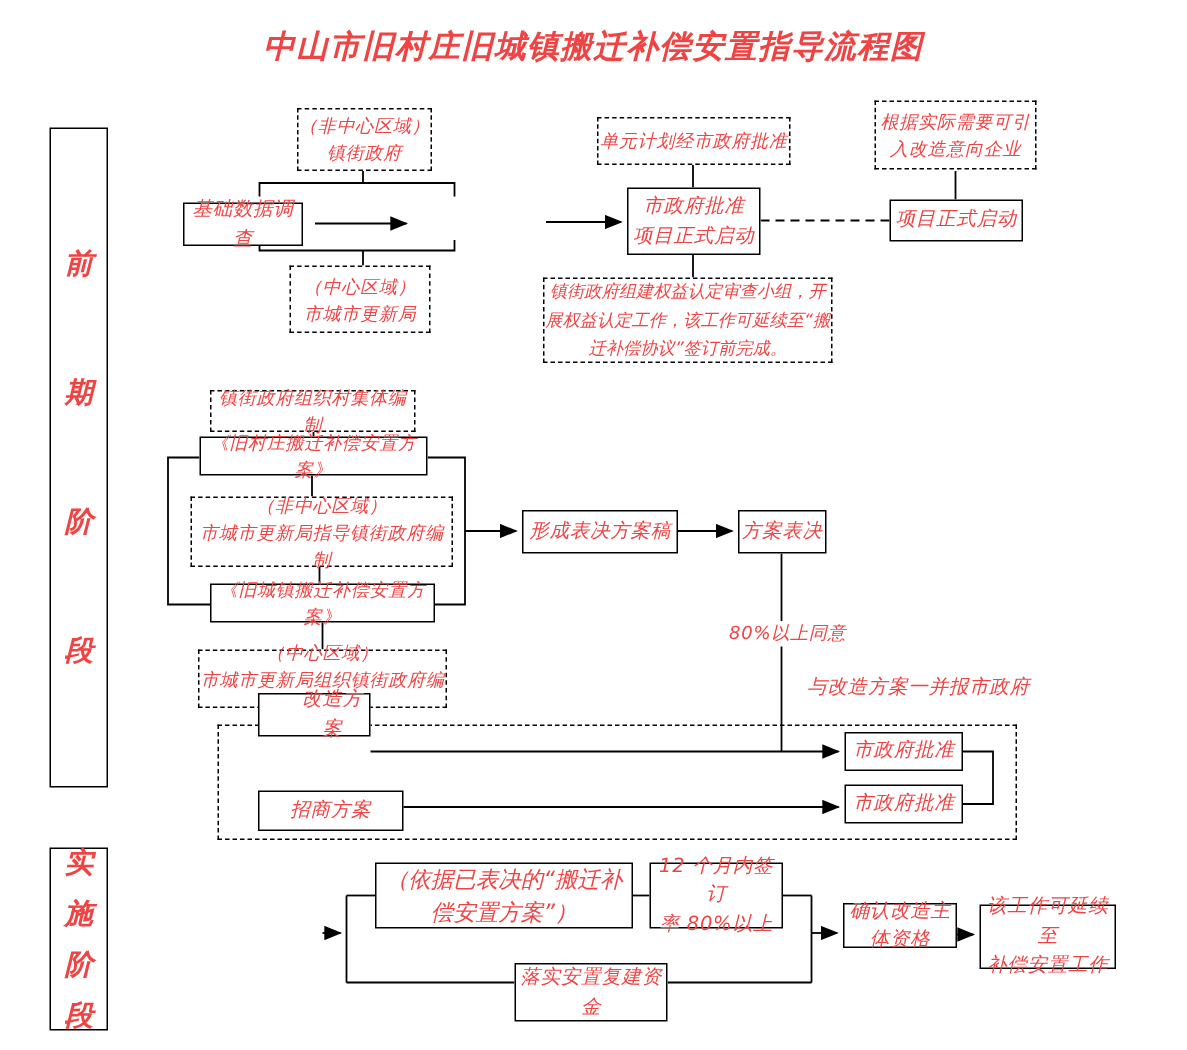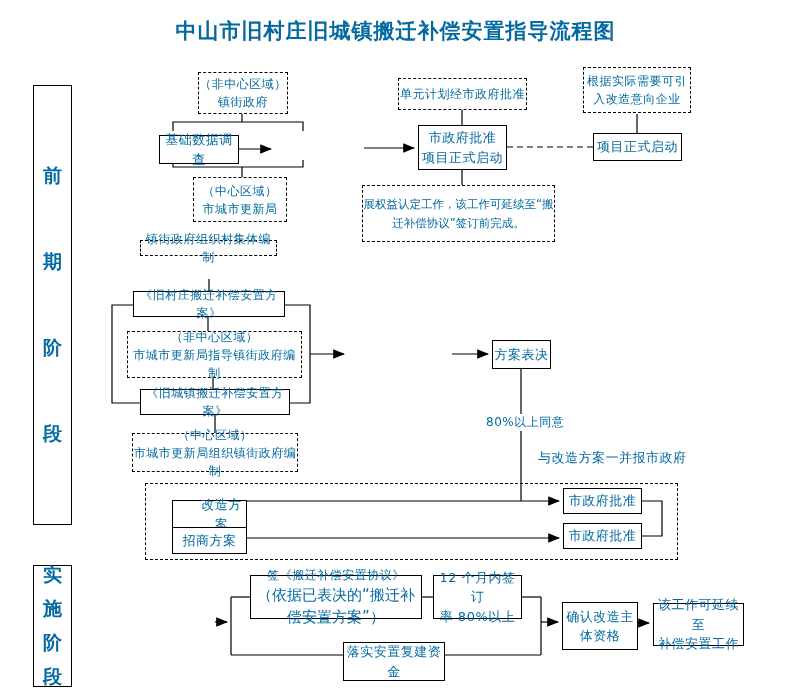--- a/index.html
+++ b/index.html
@@ -1,18 +1,18 @@
 <!DOCTYPE html>
 <html><head>
 <meta charset="utf-8">
 <style>
   html,body{margin:0;padding:0;background:#fff;}
   #canvas{
     position:relative;width:791px;height:700px;background:#ffffff;
-    font-family:"DejaVu Sans",sans-serif;color:#0369a1;overflow:hidden;
+    font-family:"DejaVu Sans",sans-serif;color:#ef4444;overflow:hidden;font-style:italic;
   }
   #wires{position:absolute;left:0;top:0;z-index:1;}
   .node{
     position:absolute;z-index:3;box-sizing:border-box;
     border:1px solid #000;background:#fff;
     display:flex;flex-direction:column;align-items:center;justify-content:center;
     text-align:center;font-size:13px;line-height:1.5;letter-spacing:0.5px;
   }
   .dashed{border:1px dashed #000;}
   .group-rect{
@@ -115,71 +115,72 @@
     <span>实</span>
     <span>施</span>
     <span>阶</span>
     <span>段</span>
   </div>
 
   <div class="node dashed small" style="left:198px;top:72px;width:90px;height:42px;">
     <div>（非中心区域）</div>
     <div>镇街政府</div>
   </div>
-  <div class="node" style="left:122px;top:135px;width:80px;height:29px;margin-left:37px;">基础数据调查</div>
+  <div class="node" style="left:122px;top:135px;width:80px;height:29px;">基础数据调查</div>
   <div class="node dashed small" style="left:193px;top:177px;width:94px;height:45px;">
     <div>（中心区域）</div>
     <div>市城市更新局</div>
   </div>
   <div class="node dashed small" style="left:398px;top:78px;width:129px;height:32px;">单元计划经市政府批准</div>
   <div class="node" style="left:418px;top:125px;width:89px;height:45px;">
     <div>市政府批准</div>
     <div>项目正式启动</div>
   </div>
   <div class="node dashed small" style="left:583px;top:67px;width:108px;height:46px;">
     <div>根据实际需要可引</div>
     <div>入改造意向企业</div>
   </div>
   <div class="node" style="left:593px;top:133px;width:89px;height:28px;">项目正式启动</div>
   <div class="node dashed note" style="left:362px;top:185px;width:193px;height:57px;">
+    <div>镇街政府组建权益认定审查小组，开</div>
     <div>展权益认定工作，该工作可延续至“搬</div>
     <div>迁补偿协议”签订前完成。</div>
   </div>
 
-  <div class="node dashed small" style="left:140px;top:240px;width:137px;height:16px;">镇街政府组织村集体编制</div>
+  <div class="node dashed small" style="left:140px;top:260px;width:137px;height:28px;">镇街政府组织村集体编制</div>
   <div class="node small" style="left:133px;top:291px;width:152px;height:26px;">《旧村庄搬迁补偿安置方案》</div>
   <div class="node dashed small" style="left:127px;top:331px;width:175px;height:47px;">
     <div>（非中心区域）</div>
     <div>市城市更新局指导镇街政府编制</div>
   </div>
   <div class="node small" style="left:140px;top:389px;width:150px;height:26px;">《旧城镇搬迁补偿安置方案》</div>
   <div class="node dashed small" style="left:132px;top:433px;width:166px;height:39px;">
     <div>（中心区域）</div>
     <div>市城市更新局组织镇街政府编制</div>
   </div>
+  <div class="node" style="left:348px;top:340px;width:104px;height:29px;">形成表决方案稿</div>
   <div class="node" style="left:492px;top:340px;width:59px;height:29px;">方案表决</div>
 
   <div class="flabel" style="left:486px;top:414px;width:74px;background:#fff;">80%以上同意</div>
   <div class="flabel" style="left:538px;top:449px;width:140px;font-size:13px;">与改造方案一并报市政府</div>
 
-  <div class="node" style="left:172px;top:500px;width:75px;height:29px;padding-left:24px;">改造方案</div>
-  <div class="node" style="left:172px;top:527px;width:75px;height:27px;">招商方案</div>
+  <div class="node" style="left:172px;top:462px;width:75px;height:29px;padding-left:24px;">改造方案</div>
+  <div class="node" style="left:172px;top:527px;width:97px;height:27px;">招商方案</div>
   <div class="node" style="left:563px;top:488px;width:79px;height:26px;">市政府批准</div>
   <div class="node" style="left:563px;top:523px;width:79px;height:26px;">市政府批准</div>
 
   <div class="node" style="left:250px;top:575px;width:172px;height:44px;">
-    <div class="small">签《搬迁补偿安置协议》</div>
     <div class="tiny">（依据已表决的“搬迁补偿安置方案”）</div>
   </div>
   <div class="node" style="left:433px;top:575px;width:89px;height:44px;">
     <div>12 个月内签订</div>
     <div>率 80%以上</div>
   </div>
   <div class="node" style="left:343px;top:642px;width:102px;height:39px;">落实安置复建资金</div>
-  <div class="node" style="left:562px;top:602px;width:76px;height:48px;">
+  <div class="node" style="left:562px;top:602px;width:76px;height:30px;">
     <div>确认改造主</div>
     <div>体资格</div>
   </div>
   <div class="node" style="left:653px;top:603px;width:91px;height:43px;">
     <div>该工作可延续至</div>
     <div>补偿安置工作</div>
   </div>
 
 </div>
 

